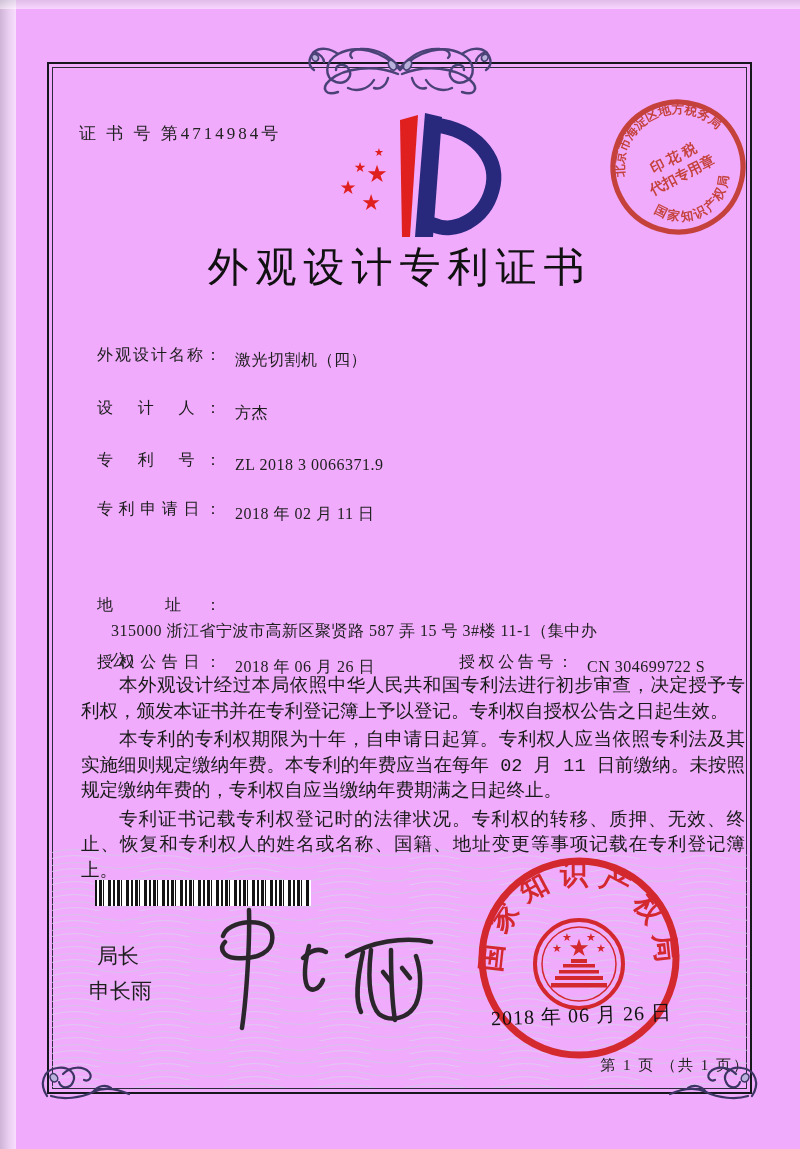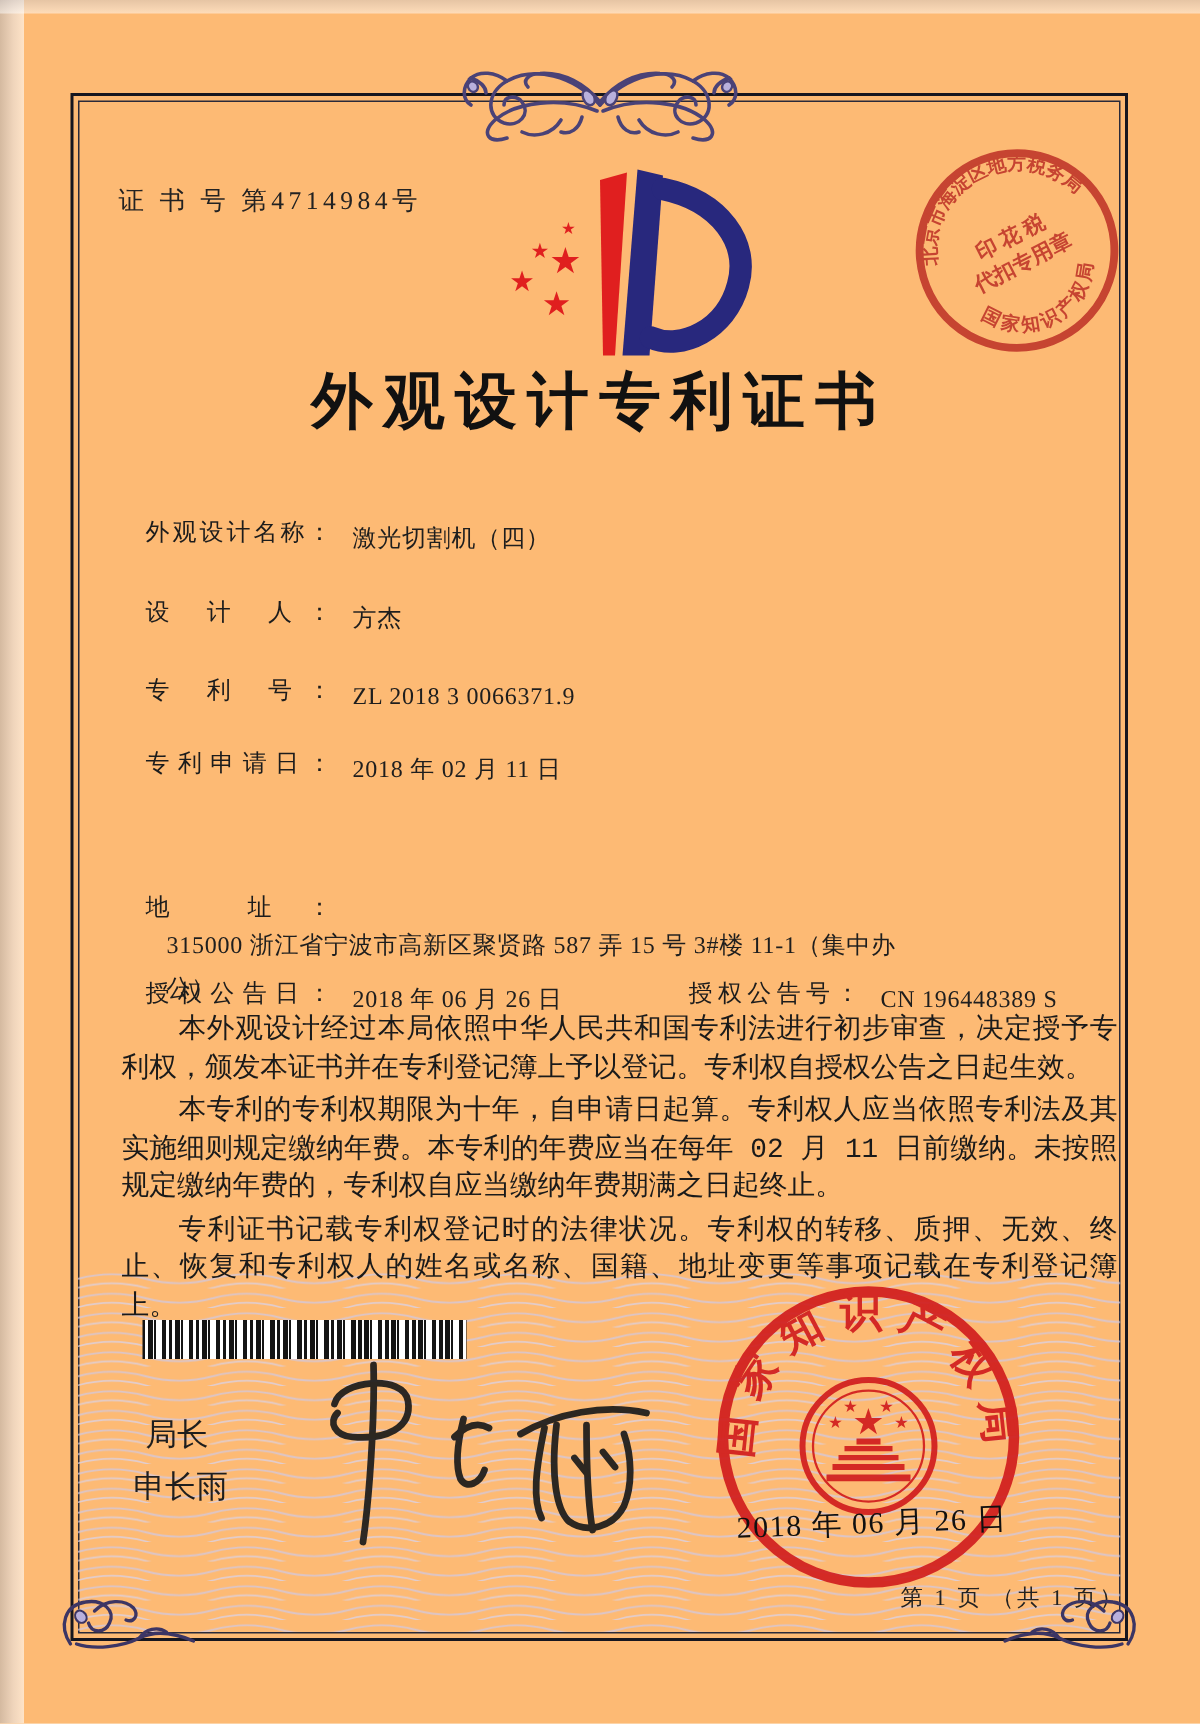--- a/index.html
+++ b/index.html
@@ -1,41 +1,41 @@
 <!DOCTYPE html>
 <html><head>
 <meta charset="utf-8">
 <style>
   html,body{margin:0;padding:0;}
   body{
     width:800px;height:1149px;background:#fdfdfd;overflow:hidden;
     font-family:"Liberation Serif","DejaVu Serif",serif;color:#1e1e1e;
     position:relative;
   }
-  .page{position:absolute;inset:0;background:#fdba74;}
+  .page{position:absolute;inset:0;background:#f0abfc;}
   .scan-left{position:absolute;left:0;top:0;bottom:0;width:16px;
     background:linear-gradient(90deg,#b9b9bd,#e6e6ea 55%,#ffffff);opacity:.6;}
   .scan-top{position:absolute;left:0;top:0;right:0;height:9px;
     background:linear-gradient(180deg,#cfcfd4,#ffffff);opacity:.5;}
   .frame{position:absolute;left:47px;top:62px;width:701px;height:1028px;
     border:2.5px solid #16161f;}
   .frame-inner{position:absolute;inset:3px;border:1px solid #2a2a3a;}
   .ornament-top{position:absolute;left:278px;top:34px;width:244px;height:66px;z-index:5;}
   .corner-flourish{position:absolute;width:96px;height:42px;z-index:4;}
   .corner-left{left:-12px;top:998px;}
   .corner-right{right:-12px;top:998px;transform:scaleX(-1);}
   .waves{position:absolute;left:3px;right:3px;top:782px;height:242px;z-index:0;}
   .content{position:absolute;inset:0;z-index:1;}
 
   .cert-no{position:absolute;left:30px;top:58px;font-size:17px;letter-spacing:3px;color:#222;}
   .logo{position:absolute;left:255px;top:46px;width:205px;height:132px;}
   .tax-stamp{position:absolute;left:540px;top:14px;width:178px;height:178px;
     transform:rotate(-27deg);opacity:.92;}
   .title{position:absolute;left:0;right:0;top:176px;text-align:center;
-    font-size:41px;font-weight:bold;letter-spacing:7px;color:#111;}
+    font-size:41px;font-weight:normal;letter-spacing:7px;color:#111;}
 
   .field-row{position:absolute;left:48px;right:18px;font-size:16px;}
   .flabel{display:inline-block;width:124px;text-align:justify;text-align-last:justify;
     vertical-align:top;color:#1c1c1c;}
   .fvalue{display:inline-block;margin-left:14px;max-width:500px;vertical-align:top;
     letter-spacing:.5px;line-height:29px;}
   .pair2{position:absolute;left:362px;top:0;}
   .pair2 .flabel{width:114px;}
 
   .paragraphs{position:absolute;left:32px;top:610px;width:664px;font-size:18.5px;
@@ -177,21 +177,21 @@
       </div>
       <div class="field-row" style="top:435px">
         <span class="flabel">专利申请日：</span><span class="fvalue">2018 年 02 月 11 日</span>
       </div>
       <div class="field-row" style="top:531px">
         <span class="flabel">地 址：</span><span class="fvalue" style="width:500px">315000 浙江省宁波市高新区聚贤路 587 弄 15 号 3#楼 11-1（集中办公）</span>
       </div>
       <div class="field-row" style="top:588px">
         <span class="flabel">授权公告日：</span><span class="fvalue">2018 年 06 月 26 日</span>
         <span class="pair2">
-          <span class="flabel">授权公告号：</span><span class="fvalue">CN 196448389 S</span>
+          <span class="flabel">授权公告号：</span><span class="fvalue">CN 304699722 S</span>
         </span>
       </div>
 
       <div class="paragraphs">
         <p>本外观设计经过本局依照中华人民共和国专利法进行初步审查，决定授予专利权，颁发本证书并在专利登记簿上予以登记。专利权自授权公告之日起生效。</p>
         <p>本专利的专利权期限为十年，自申请日起算。专利权人应当依照专利法及其实施细则规定缴纳年费。本专利的年费应当在每年 02 月 11 日前缴纳。未按照规定缴纳年费的，专利权自应当缴纳年费期满之日起终止。</p>
         <p>专利证书记载专利权登记时的法律状况。专利权的转移、质押、无效、终止、恢复和专利权人的姓名或名称、国籍、地址变更等事项记载在专利登记簿上。</p>
       </div>
 
       <div class="barcode"></div>

